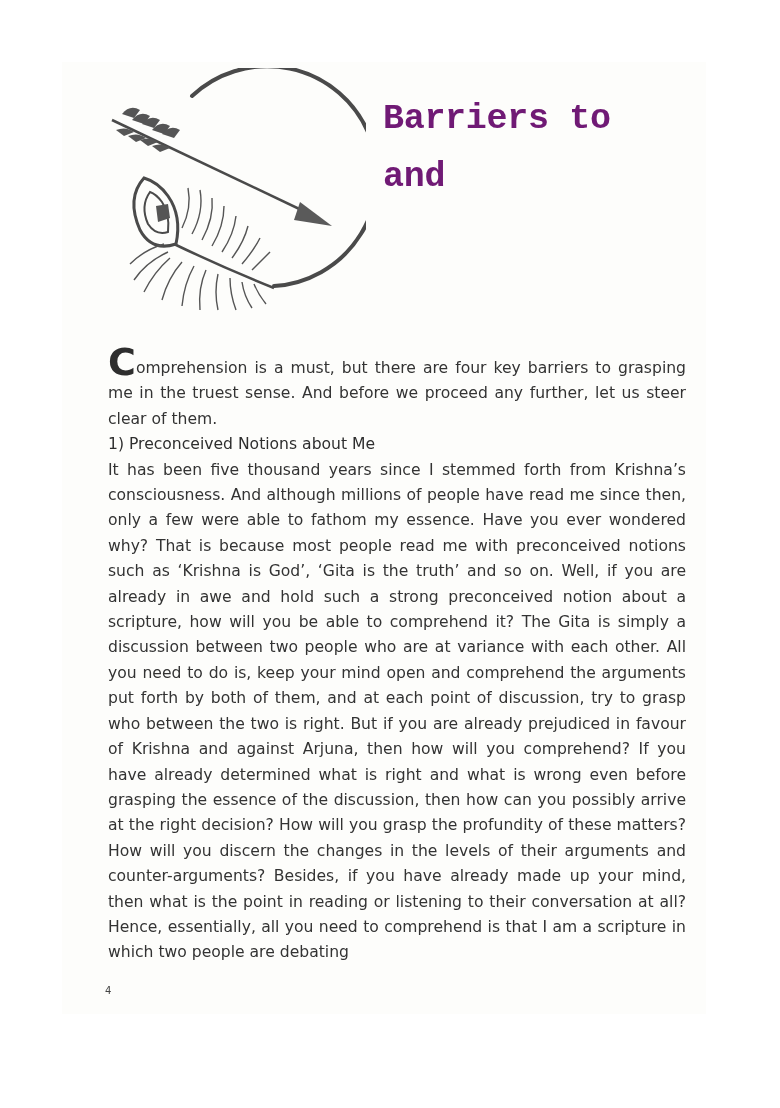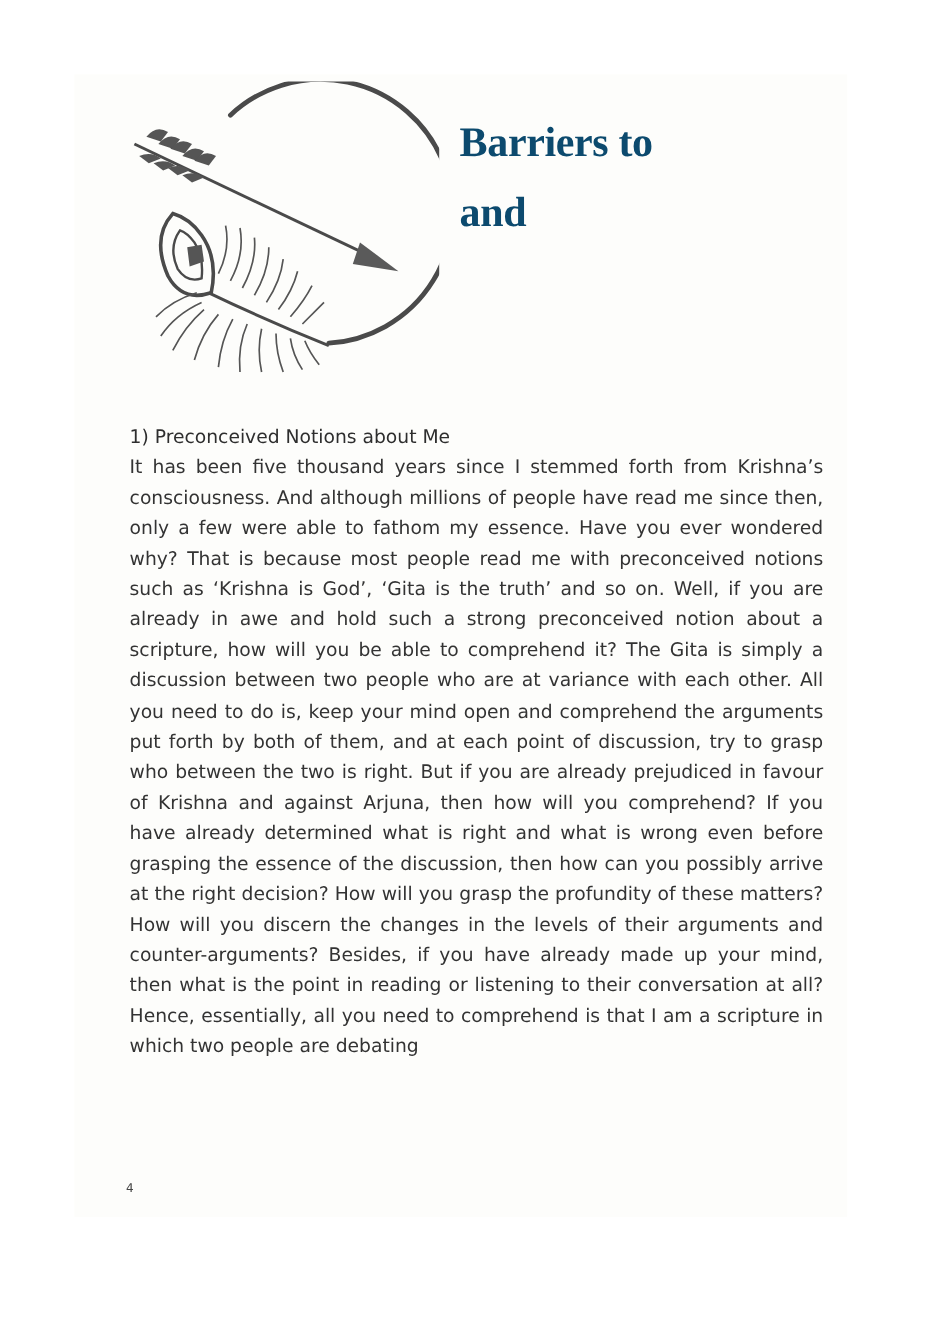--- a/index.html
+++ b/index.html
@@ -28,25 +28,25 @@
       top: 68px;
       width: 262px;
       height: 250px;
     }
     .chapter-title {
       position: absolute;
       left: 383px;
       top: 90px;
       width: 320px;
       margin: 0;
-      font-family: Liberation Serif, serif;
+      font-family: Liberation Mono, monospace;
       font-weight: bold;
       font-size: 35px;
       line-height: 58px;
-      color: #0c4a6e;
+      color: #701a75;
       letter-spacing: -0.3px;
     }
     .chapter-title span {
       display: block;
       white-space: nowrap;
     }
     .body-text {
       position: absolute;
       left: 108px;
       top: 352px;
@@ -141,17 +141,18 @@
     </g>
   </svg>
 </div>
 
 <h1 class="chapter-title">
   <span>Barriers to</span>
   <span>and</span>
 </h1>
 
 <div class="body-text">
+  <p class="intro"><span class="drop-cap">C</span><span>omprehension is a must, but there are four key barriers to grasping me in the truest sense. And before we proceed any further, let us steer clear of them.</span></p>
   <h2 class="section-heading">1) Preconceived Notions about Me</h2>
   <p>It has been five thousand years since I stemmed forth from Krishna’s consciousness. And although millions of people have read me since then, only a few were able to fathom my essence. Have you ever wondered why? That is because most people read me with preconceived notions such as ‘Krishna is God’, ‘Gita is the truth’ and so on. Well, if you are already in awe and hold such a strong preconceived notion about a scripture, how will you be able to comprehend it? The Gita is simply a discussion between two people who are at variance with each other. All you need to do is, keep your mind open and comprehend the arguments put forth by both of them, and at each point of discussion, try to grasp who between the two is right. But if you are already prejudiced in favour of Krishna and against Arjuna, then how will you comprehend? If you have already determined what is right and what is wrong even before grasping the essence of the discussion, then how can you possibly arrive at the right decision? How will you grasp the profundity of these matters? How will you discern the changes in the levels of their arguments and counter-arguments? Besides, if you have already made up your mind, then what is the point in reading or listening to their conversation at all? Hence, essentially, all you need to comprehend is that I am a scripture in which two people are debating</p>
 </div>
 
 <div class="page-number">4</div>
 
 </body></html>

